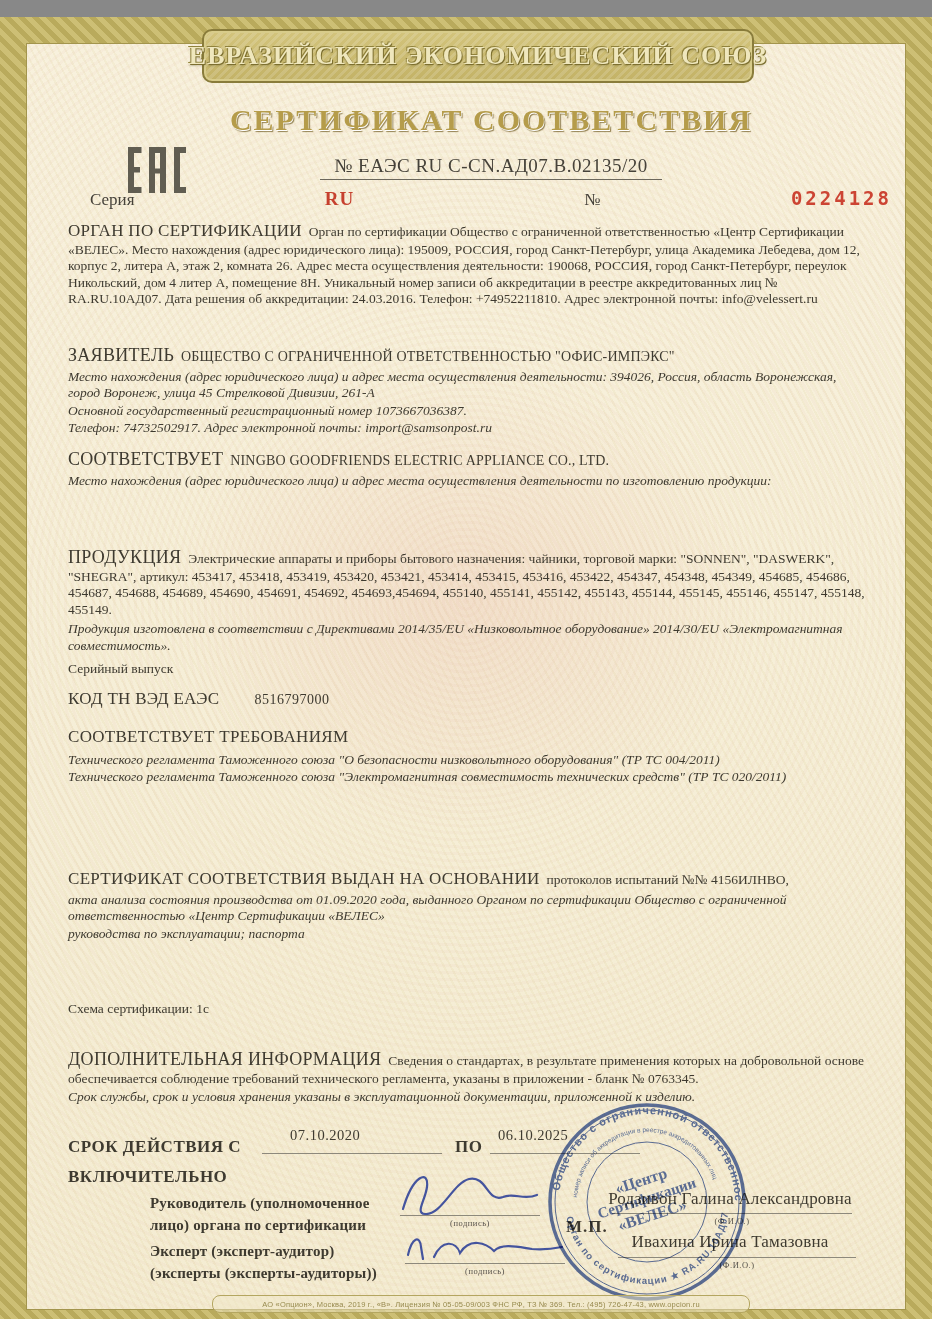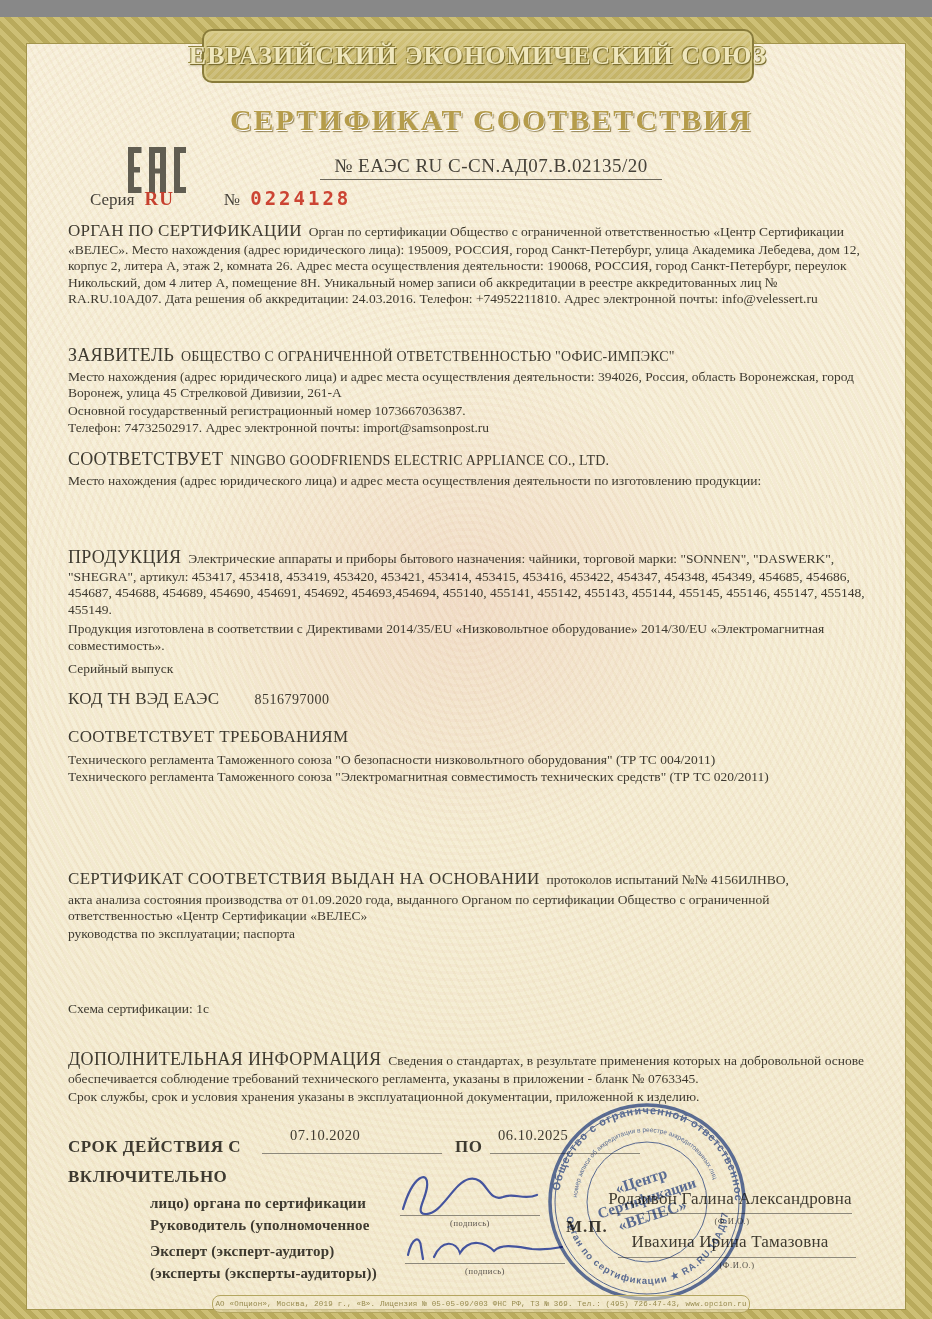--- a/index.html
+++ b/index.html
@@ -40,50 +40,50 @@
     font-weight:bold;font-size:30px;letter-spacing:2px;color:#b59c4a;
     text-shadow:0.5px 0.5px 0 #fff,1.5px 1.5px 1px rgba(115,93,38,.75),0 0 2px rgba(255,255,255,.6);
   }
   .cert-number{
     position:absolute;left:0;right:0;top:138px;
     font-size:19px;letter-spacing:.5px;color:#46423a;
   }
   .cert-number .inner-line{display:inline-block;border-bottom:1.5px solid #6b675c;padding:0 14px 2px;}
   .series-row{
     position:absolute;left:0;right:0;top:170px;font-size:17px;color:#46423a;
-    display:flex;justify-content:flex-start;align-items:baseline;gap:10px;
+    display:flex;justify-content:space-between;align-items:baseline;gap:10px;
   }
   .series-ru{color:#c6402e;font-weight:bold;font-size:19px;letter-spacing:1px;}
   .series-no-label{margin-left:40px;}
   .series-number{
     font-family:"DejaVu Sans Mono",monospace;font-weight:bold;font-size:19px;
     color:#cc4433;letter-spacing:3px;
   }
   .eac{position:absolute;left:128px;top:106px;opacity:.88;}
   .sec{position:absolute;left:68px;right:62px;margin:0;font-size:13.5px;line-height:1.22;}
   .sec-h{font-weight:normal;font-size:17px;letter-spacing:.3px;padding-right:7px;}
   .sec-h.lg{font-size:18px;}
   .caps-name{font-size:14px;letter-spacing:.2px;}
   .sub-lines{margin-top:2px;}
-  .sub-lines div{margin:0 0 1px;}
+  .sub-lines div{margin:0 0 1px;font-style:italic;}
   .code-val{font-size:14px;margin-left:28px;letter-spacing:.5px;}
   .validity-label{position:absolute;left:68px;font-weight:bold;font-size:17px;letter-spacing:.5px;}
   .date{position:absolute;font-size:14.5px;letter-spacing:.5px;}
   .u-line{position:absolute;border-top:1px solid #8d897c;height:0;}
   .sig-label{position:absolute;font-weight:bold;font-size:15px;line-height:1.45;letter-spacing:.2px;}
   .tiny-cap{position:absolute;font-size:8.5px;text-align:center;color:#55514a;letter-spacing:.5px;}
   .fio-name{position:absolute;font-size:17px;text-align:center;letter-spacing:.2px;}
   .mp{position:absolute;left:566px;top:1200px;font-weight:bold;font-size:17px;letter-spacing:1px;}
   .sig-svg{position:absolute;}
   .stamp{position:absolute;left:532px;top:1070px;width:230px;height:230px;opacity:.82;mix-blend-mode:multiply;}
   .footer-pill{
     position:absolute;left:212px;top:1278px;width:536px;height:16px;
     border:1px solid #b4a660;border-radius:8px;
     display:flex;align-items:center;justify-content:center;
-    font-family:Liberation Mono, monospace;font-size:7.5px;color:#978a4e;letter-spacing:.2px;
+    font-family:Liberation Sans, sans-serif;font-size:7.5px;color:#978a4e;letter-spacing:.2px;
     background:rgba(240,232,200,.5);
   }
 </style>
 </head>
 <body>
 
 <div class="page">
   <div class="frame-inner"></div>
 
   <div class="banner">
@@ -177,22 +177,22 @@
 
   <div class="validity-label" style="top:1120px;">СРОК ДЕЙСТВИЯ С</div>
   <div class="validity-label" style="top:1150px;">ВКЛЮЧИТЕЛЬНО</div>
   <div class="date" style="left:290px;top:1110px;">07.10.2020</div>
   <div class="u-line" style="left:262px;top:1136px;width:180px;"></div>
   <div class="validity-label" style="left:455px;top:1120px;">ПО</div>
   <div class="date" style="left:498px;top:1110px;">06.10.2025</div>
   <div class="u-line" style="left:490px;top:1136px;width:150px;"></div>
 
   <div class="sig-label" style="left:150px;top:1176px;width:280px;">
+    <div>Руководитель (уполномоченное</div>
     <div>лицо) органа по сертификации</div>
-    <div>Руководитель (уполномоченное</div>
   </div>
   <svg class="sig-svg" style="left:395px;top:1148px;" width="150" height="56" viewBox="0 0 150 56">
     <path d="M8,44 C18,10 34,4 32,22 C30,36 20,48 30,49 C46,51 58,18 74,14 C92,10 92,38 108,32 C120,27 128,36 142,30" fill="none" stroke="#44549e" stroke-width="2.2" stroke-linecap="round"></path>
   </svg>
   <div class="u-line" style="left:400px;top:1198px;width:140px;"></div>
   <div class="tiny-cap" style="left:400px;top:1201px;width:140px;">(подпись)</div>
   <div class="fio-name" style="left:600px;top:1172px;width:260px;">Родзивон Галина Александровна</div>
   <div class="u-line" style="left:612px;top:1196px;width:240px;"></div>
   <div class="tiny-cap" style="left:612px;top:1199px;width:240px;">(Ф.И.О.)</div>
 

